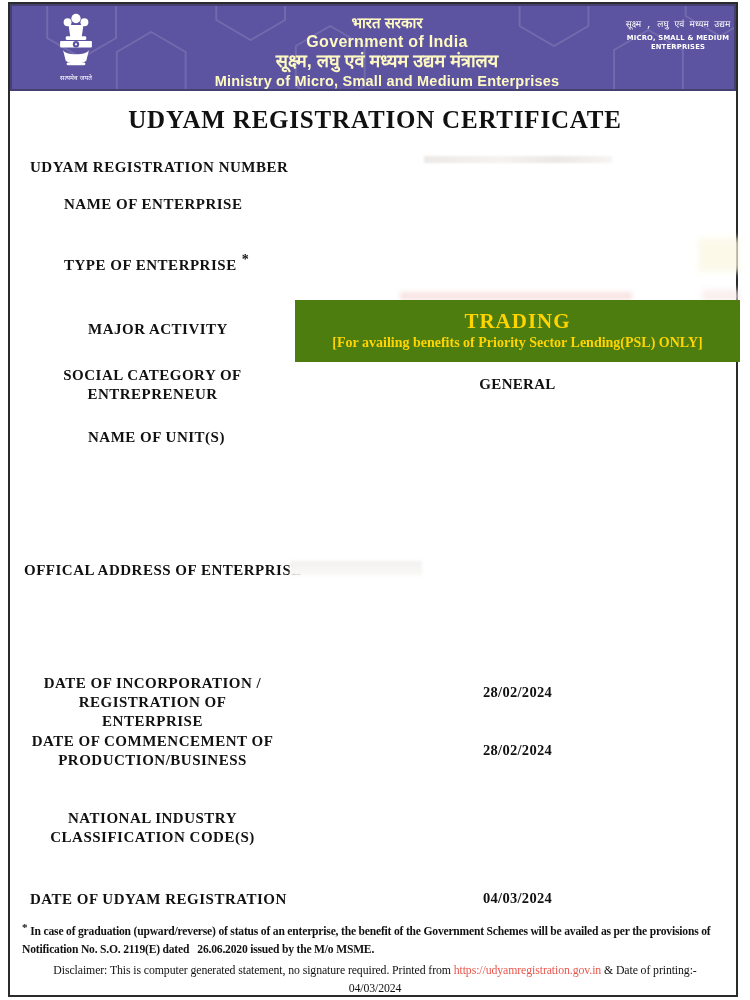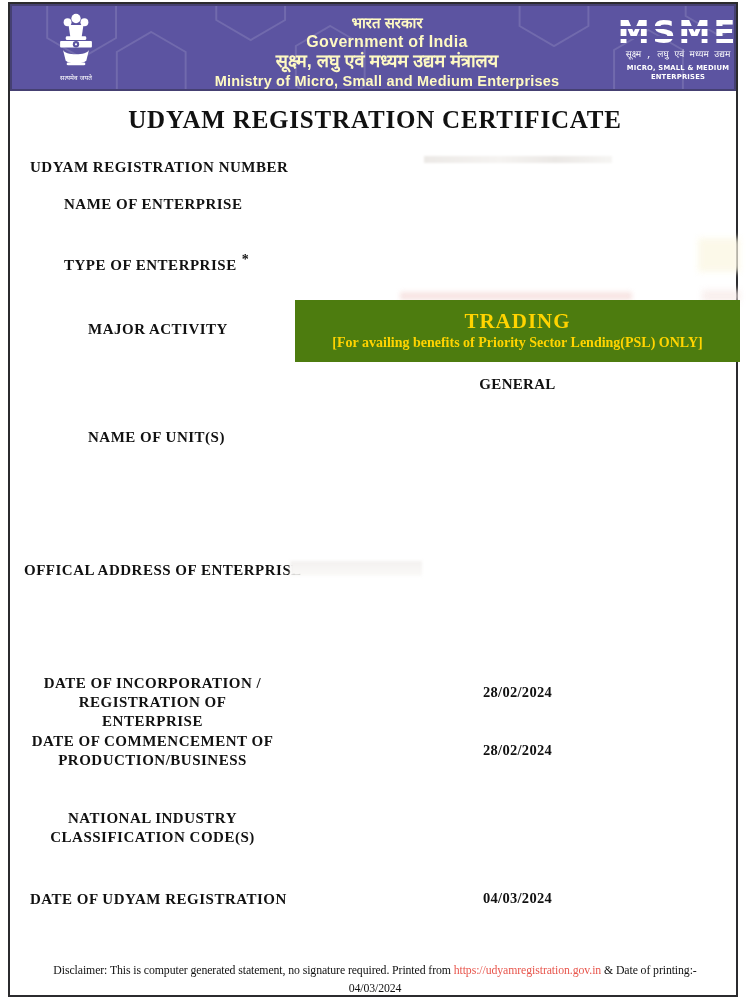--- a/index.html
+++ b/index.html
@@ -132,25 +132,20 @@
     </div>
 
     <div class="gov-block">
       <div class="gov-hi1">भारत सरकार</div>
       <div class="gov-en1">Government of India</div>
       <div class="gov-hi2">सूक्ष्म, लघु एवं मध्यम उद्यम मंत्रालय</div>
       <div class="gov-en2">Ministry of Micro, Small and Medium Enterprises</div>
     </div>
 
     <div class="msme-logo">
-      <span class="msme-word-wrap">
-        <span class="msme-word">MSME</span>
-        <span class="msme-stripe s1"></span>
-        <span class="msme-stripe s2"></span>
-      </span>
       <div class="msme-hi">सूक्ष्म , लघु एवं मध्यम उद्यम</div>
       <div class="msme-en">MICRO, SMALL &amp; MEDIUM ENTERPRISES</div>
     </div>
   </header>
 
   <h1 class="doc-title">UDYAM REGISTRATION CERTIFICATE</h1>
 
   <div class="lbl pos-urn">UDYAM REGISTRATION NUMBER</div>
   <div class="ghost ghost-urn"></div>
 
@@ -160,20 +155,24 @@
   <div class="ghost ghost-type"></div>
   <div class="ghost ghost-type2"></div>
 
   <div class="lbl pos-major">MAJOR ACTIVITY</div>
   <div class="ghost ghost-boxtop"></div>
   <div class="activity-box">
     <div class="activity-value">TRADING</div>
     <div class="activity-note">[For availing benefits of Priority Sector Lending(PSL) ONLY]</div>
   </div>
 
+  <div class="lbl center2 pos-social">
+    <div>SOCIAL CATEGORY OF</div>
+    <div>ENTREPRENEUR</div>
+  </div>
   <div class="val val-social">GENERAL</div>
 
   <div class="lbl pos-units">NAME OF UNIT(S)</div>
 
   <div class="lbl pos-address">OFFICAL ADDRESS OF ENTERPRISE</div>
   <div class="ghost ghost-addr"></div>
 
   <div class="lbl center2 pos-incorp">
     <div>DATE OF INCORPORATION /</div>
     <div>REGISTRATION OF ENTERPRISE</div>
@@ -187,19 +186,20 @@
   <div class="val val-commence">28/02/2024</div>
 
   <div class="lbl center2 pos-nic">
     <div>NATIONAL INDUSTRY</div>
     <div>CLASSIFICATION CODE(S)</div>
   </div>
 
   <div class="lbl pos-udyamdt">DATE OF UDYAM REGISTRATION</div>
   <div class="val val-udyamdt">04/03/2024</div>
 
+  <div class="footnote"><sup class="fn-mark">*</sup><span>In case of graduation (upward/reverse) of status of an enterprise, the benefit of the Government Schemes will be availed as per the provisions of Notification No. S.O. 2119(E) dated &nbsp; 26.06.2020 issued by the M/o MSME.</span></div>
 
   <div class="disclaimer">
     <div class="disclaimer-line1"><span>Disclaimer: This is computer generated statement, no signature required. Printed from </span><a class="link">https://udyamregistration.gov.in</a><span> &amp; Date of printing:-</span></div>
     <div>04/03/2024</div>
   </div>
 
 </div>
 
 </body></html>

